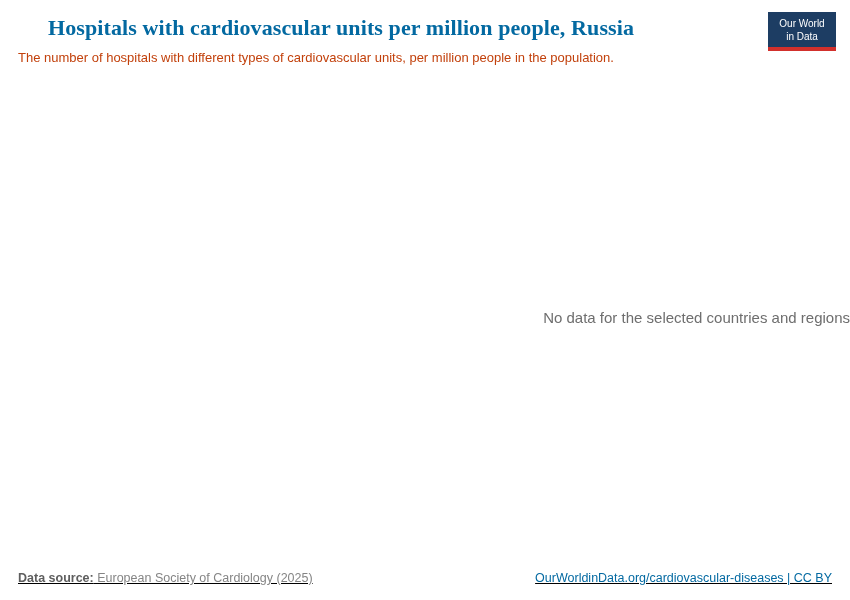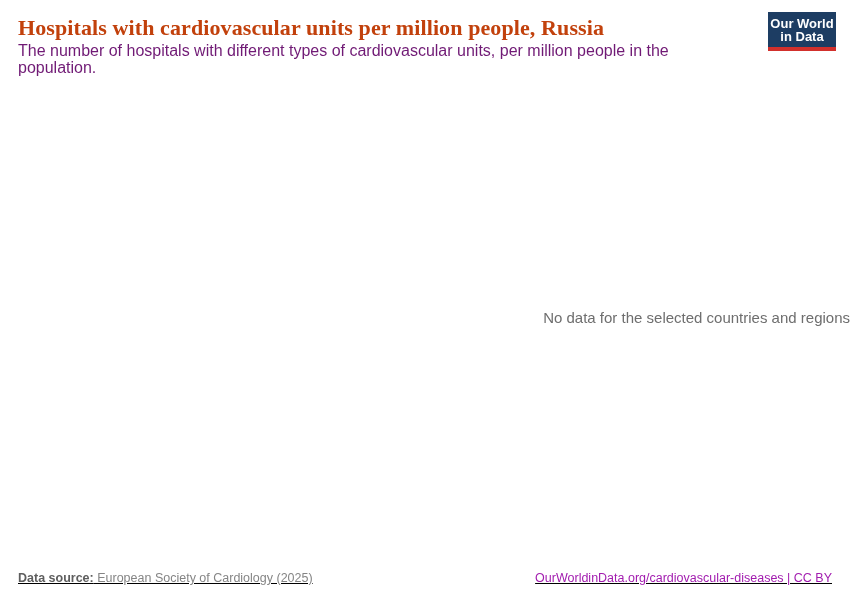--- a/index.html
+++ b/index.html
@@ -17,48 +17,49 @@
   .header {
     position: absolute;
     top: 0; left: 0; right: 0;
     padding: 14px 18px 0 18px;
   }
   .chart-title {
     font-family: "Liberation Serif", "DejaVu Serif", serif;
     font-weight: 700;
     font-size: 22px;
     line-height: 27px;
-    color: #c2410c;
+    color: #0369a1;
     letter-spacing: 0.1px;
     padding-right: 95px;
+    margin-left: 30px;
   }
   .chart-subtitle {
-    margin-top: 1px;
-    font-size: 16px;
+    margin-top: 8px;
+    font-size: 13px;
     line-height: 17px;
-    color: #701a75;
+    color: #c2410c;
     padding-right: 95px;
   }
 
   
   .owid-logo {
     position: absolute;
     top: 12px;
     right: 14px;
     width: 68px;
     background: #1d3d63;
     border-bottom: 4px solid #d2302c;
     padding: 5px 2px 4px 2px;
     text-align: center;
   }
   .owid-logo .logo-line {
     display: block;
     color: #ffffff;
-    font-weight: 700;
-    font-size: 13px;
+    font-weight: 400;
+    font-size: 10px;
     line-height: 13px;
     white-space: nowrap;
   }
 
   
   .plot-area {
     position: absolute;
     top: 85px;
     bottom: 50px;
     left: 0;
@@ -81,21 +82,21 @@
     bottom: 14px;
     display: flex;
     justify-content: space-between;
     align-items: baseline;
     font-size: 12.5px;
     line-height: 16px;
     text-decoration: underline;
   }
   .data-source { color: #858585; }
   .data-source .label { font-weight: 700; color: #5e5e5e; }
-  .attribution { color: #a21caf; text-align: center; }
+  .attribution { color: #0369a1; text-align: center; }
 </style>
 </head>
 <body>
 
 <div class="header">
   <h1 class="chart-title">Hospitals with cardiovascular units per million people, Russia</h1>
   <p class="chart-subtitle">The number of hospitals with different types of cardiovascular units, per million people in the population.</p>
 </div>
 
 <div class="owid-logo">

